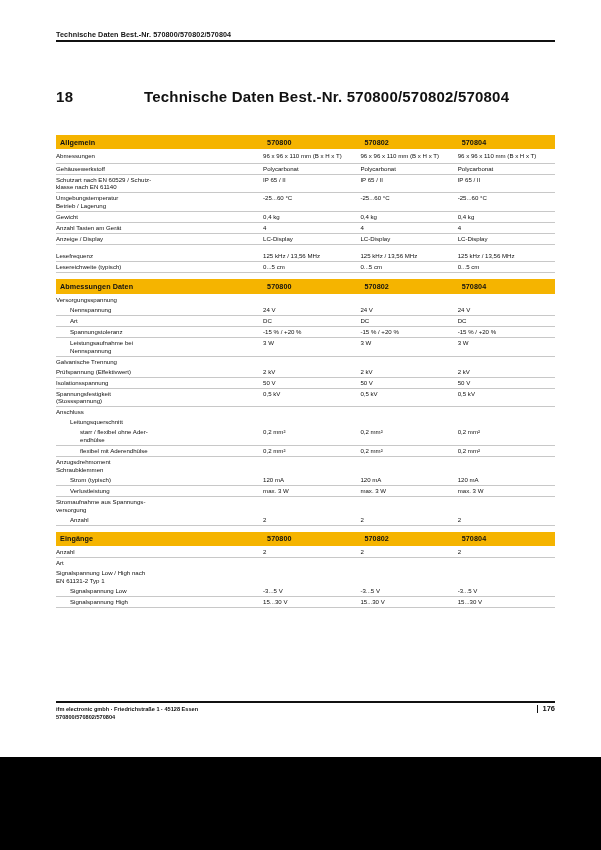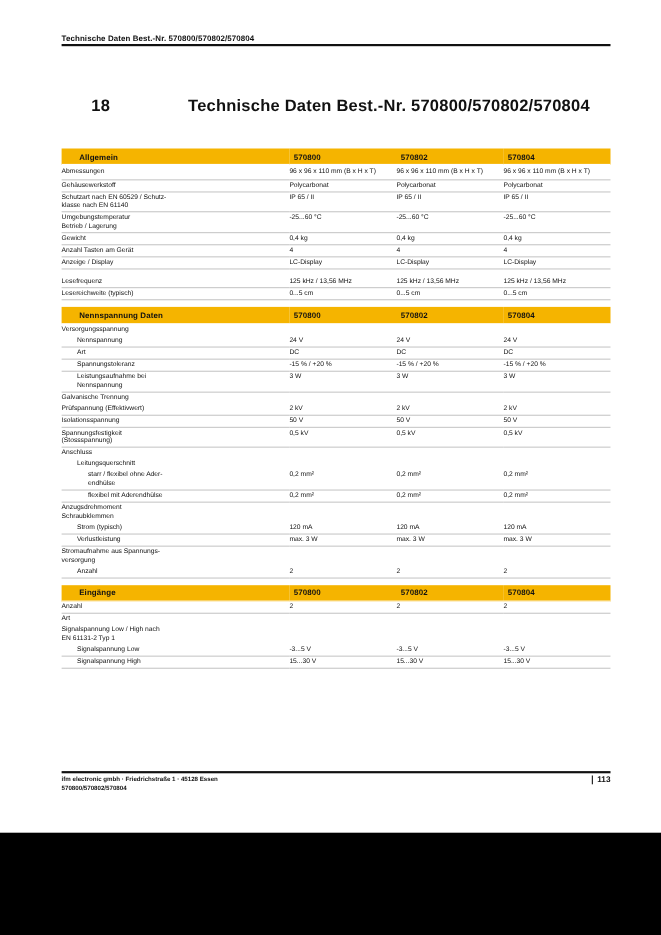--- a/index.html
+++ b/index.html
@@ -26,21 +26,20 @@
   }
   .runhead .rule{
     position:absolute;left:0;right:0;bottom:0;height:1.6px;background:#111;
   }
   
   .chapter{
     margin-top:46px;
     display:flex;
     align-items:baseline;
     color:#111;
-    margin-left:27px;
   }
   .chapter .num{
     font-size:15px;font-weight:bold;width:88px;flex:0 0 88px;letter-spacing:.3px;
   }
   .chapter .ttl{
     font-size:15px;font-weight:bold;letter-spacing:.2px;
   }
   
   table.spec{
     margin-top:30px;
@@ -60,21 +59,21 @@
     line-height:1.28;
   }
   tr.hdr td{
     background:#f5b400;
     font-weight:bold;
     font-size:7.2px;
     padding:2.6px 3px 2.6px 4px;
     border-bottom:1px solid #ffffff;
     letter-spacing:.1px;
   }
-  tr.hdr td.first{padding-left:16px;}
+  tr.hdr td.first{padding-left:4px;}
   tr.rowline td{border-bottom:.6px solid #c8c8c8;}
   td.lbl{padding-left:4px;}
   td.lbl.ind1{padding-left:14px;}
   td.lbl.ind2{padding-left:24px;}
   td.val{padding-left:2px;}
   .spacer td{height:4px;padding:0;border:0;}
   
   .footer{
     position:absolute;
     left:56px;right:46px;bottom:26px;
@@ -186,21 +185,21 @@
           <tr class="rowline">
             <td class="lbl">Lesereichweite (typisch)</td>
             <td class="val">0...5 cm</td>
             <td class="val">0...5 cm</td>
             <td class="val">0...5 cm</td>
           </tr>
           <tr class="spacer">
             <td colspan="4"></td>
           </tr>
           <tr class="hdr">
-            <td class="first">Nennspannung Daten</td>
+            <td class="first">Abmessungen Daten</td>
             <td>570800</td>
             <td>570802</td>
             <td>570804</td>
           </tr>
           <tr class="">
             <td class="lbl">Versorgungsspannung</td>
             <td class="val"></td>
             <td class="val"></td>
             <td class="val"></td>
           </tr>
@@ -351,16 +350,16 @@
   </div>
 
   <div class="footer">
     <div class="rule"></div>
     <div class="ftxt">
       <div>ifm electronic gmbh · Friedrichstraße 1 · 45128 Essen</div>
       <div>570800/570802/570804</div>
     </div>
     <div class="fright">
       <span class="bar"></span>
-      <span>113</span>
+      <span>176</span>
     </div>
   </div>
 </div>
 
 </body></html>

